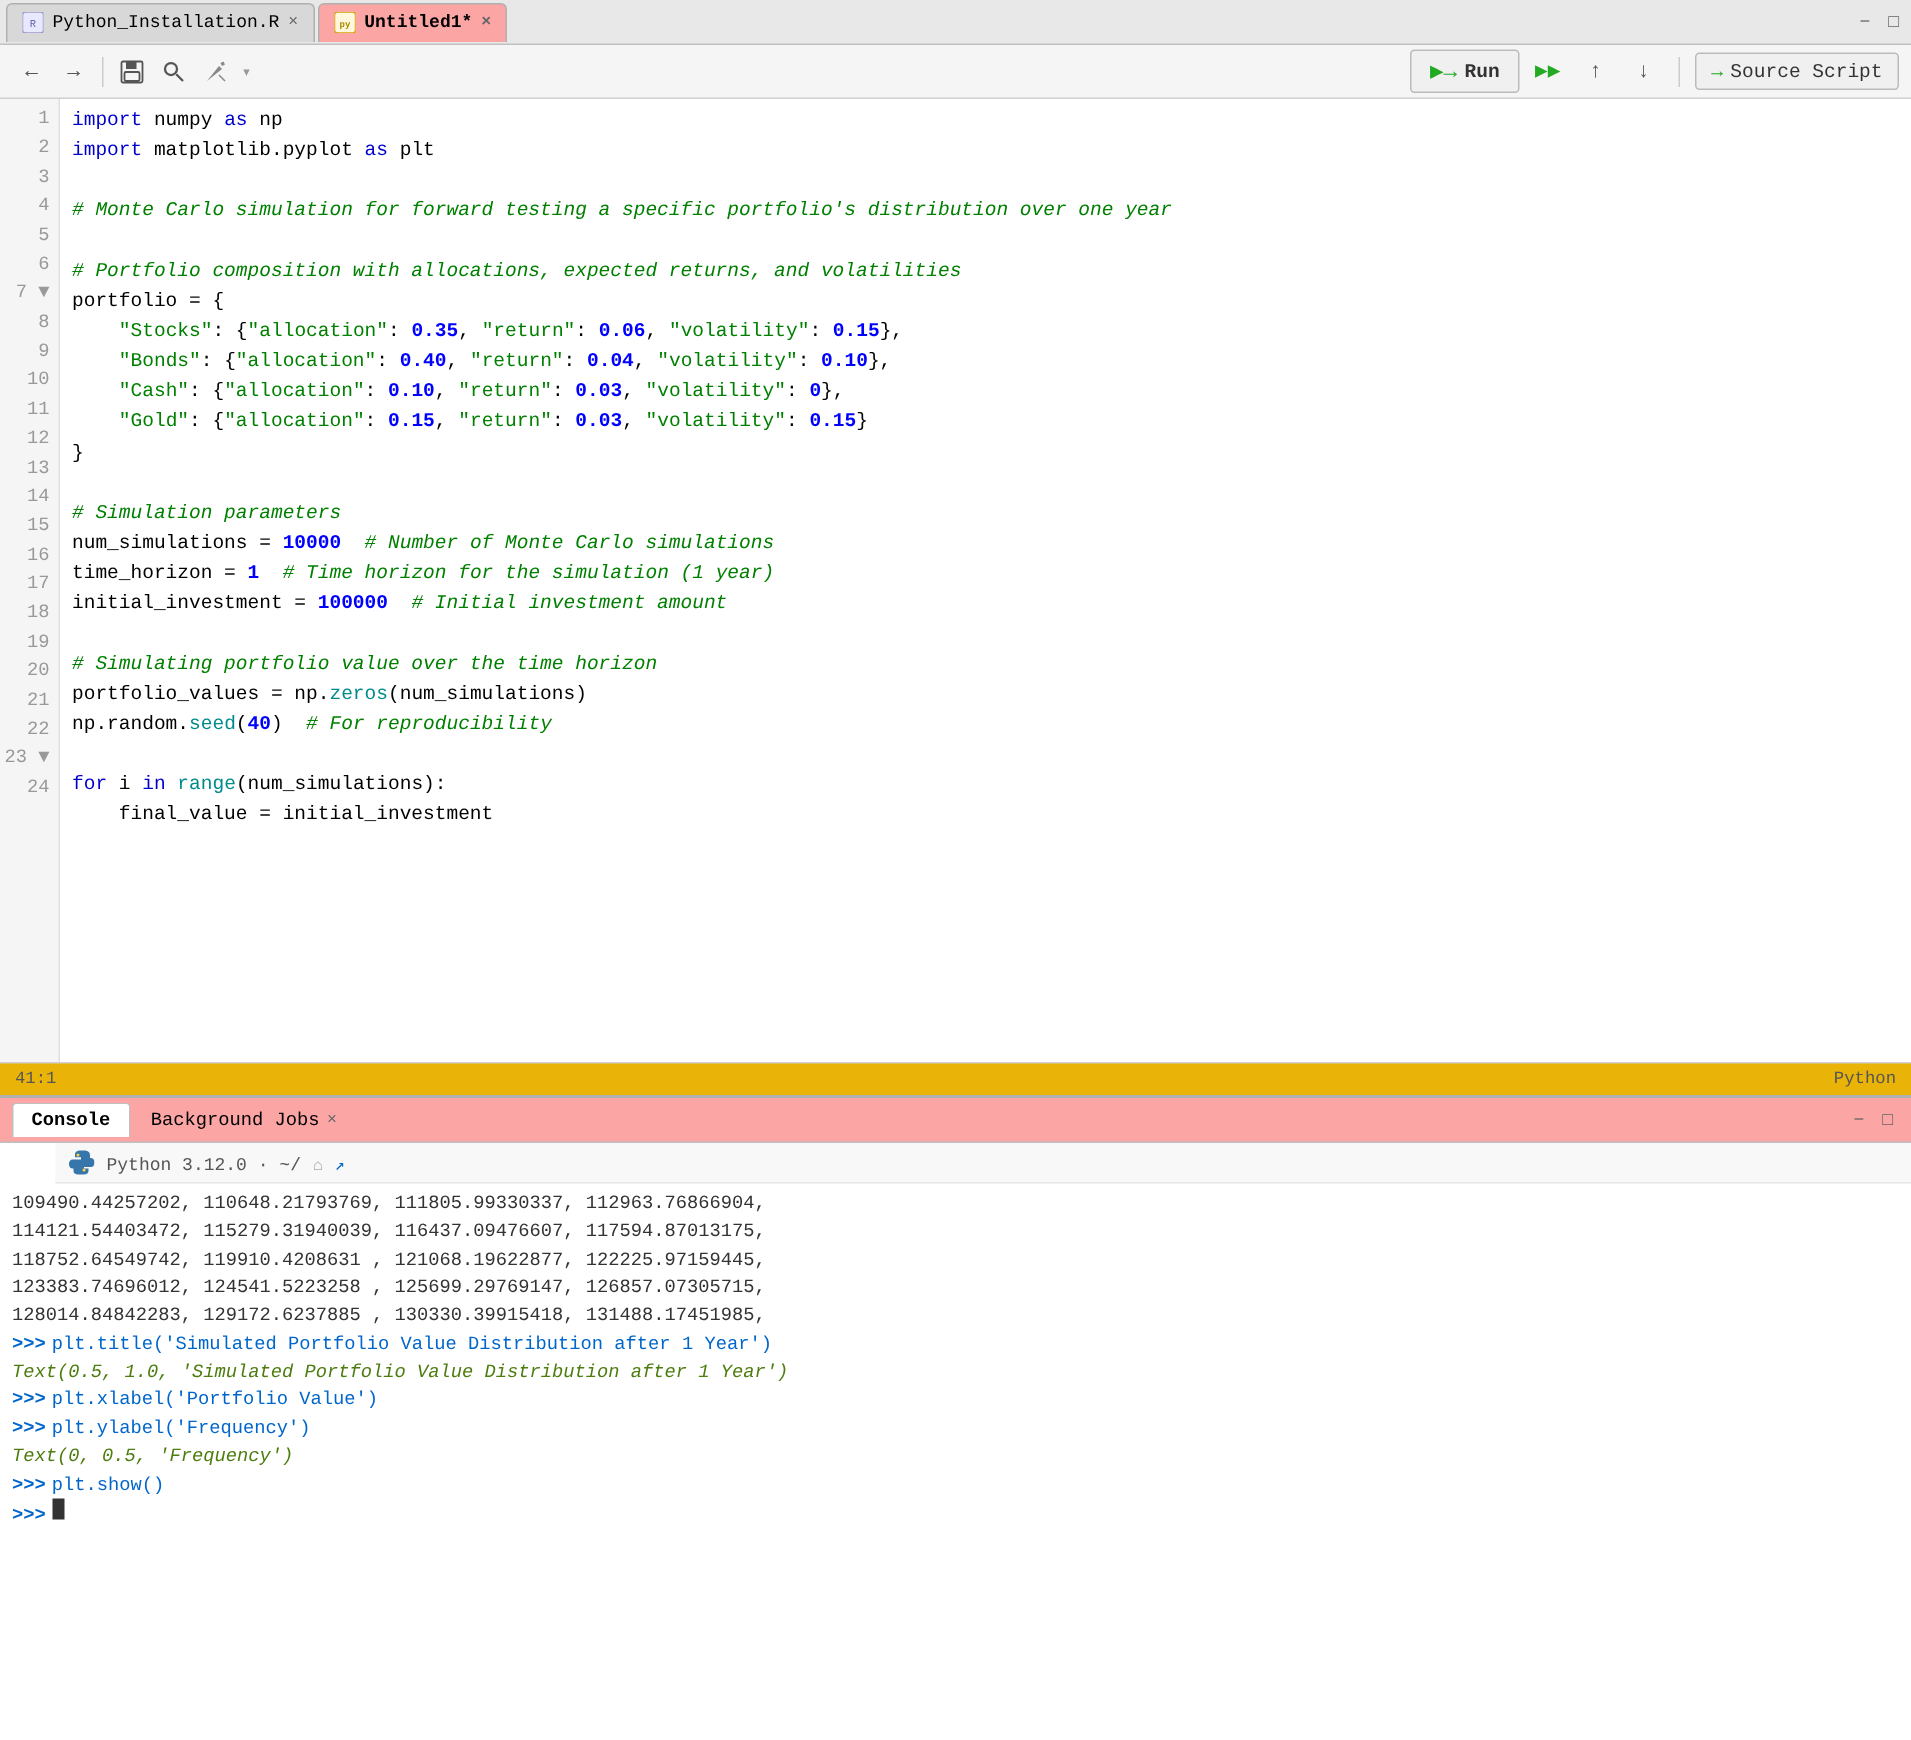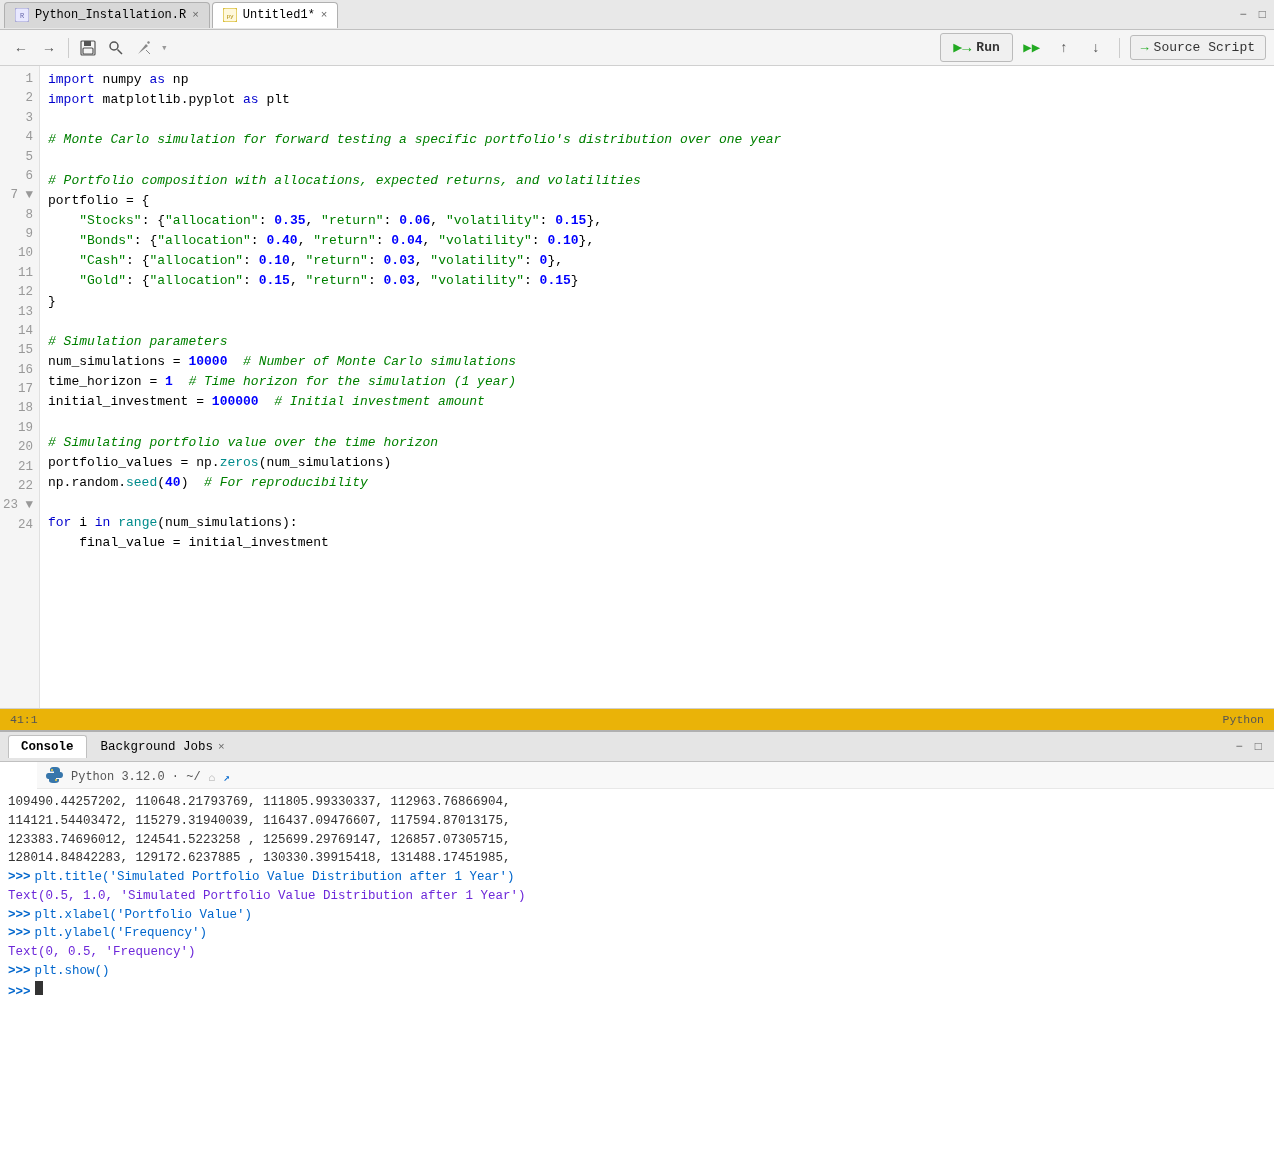--- a/index.html
+++ b/index.html
@@ -36,22 +36,22 @@
       background: #d8d8d8;
       border: 1px solid #b0b0b0;
       border-bottom: none;
       border-radius: 4px 4px 0 0;
       font-size: 12px;
       gap: 6px;
       cursor: pointer;
       height: 26px;
     }
     .tab.active {
-      background: #ffffff;
-      font-weight: normal;
+      background: #fca5a5;
+      font-weight: bold;
       justify-content: space-between;
     }
     .tab-icon {
       width: 14px;
       height: 14px;
     }
     .tab-close {
       font-size: 11px;
       color: #666;
       cursor: pointer;
@@ -186,21 +186,21 @@
     .bottom-panel {
       height: 430px;
       display: flex;
       flex-direction: column;
       border-top: 2px solid #b0b0b0;
       background: #ffffff;
     }
     .panel-tab-bar {
       display: flex;
       align-items: center;
-      background: #e5e5e5;
+      background: #fca5a5;
       border-bottom: 1px solid #c0c0c0;
       height: 30px;
       padding: 0 8px;
       justify-content: space-between;
     }
     .panel-tab-left {
       display: flex;
       align-items: center;
       gap: 2px;
     }
@@ -242,21 +242,21 @@
       color: #555;
       margin-left: 37px;
     }
     .python-logo {
       width: 18px;
       height: 18px;
     }
     .prompt { color: #0066cc; font-weight: bold; }
     .output-line { color: #333; }
     .cmd-line { color: #0066cc; }
-    .result-line { color: #6d28d9; }
+    .result-line { color: #4d7c0f; font-style: italic; }
     .cursor-block {
       display: inline-block;
       width: 8px;
       height: 14px;
       background: #333;
       vertical-align: text-bottom;
     }
   </style>
 </head>
 <body>
@@ -423,20 +423,21 @@
       <circle cx="11" cy="14" r="1" fill="#ffd43b"></circle>
     </svg>
     <span>Python 3.12.0 · ~/</span>
     <span style="color:#aaa; font-size:11px;">⌂</span>
     <span style="color:#0066cc; font-size:11px;">↗</span>
   </div>
 
   <div class="console-content">
     <div class="output-line">    109490.44257202, 110648.21793769, 111805.99330337, 112963.76866904,</div>
     <div class="output-line">    114121.54403472, 115279.31940039, 116437.09476607, 117594.87013175,</div>
+    <div class="output-line">    118752.64549742, 119910.4208631 , 121068.19622877, 122225.97159445,</div>
     <div class="output-line">    123383.74696012, 124541.5223258 , 125699.29769147, 126857.07305715,</div>
     <div class="output-line">    128014.84842283, 129172.6237885 , 130330.39915418, 131488.17451985,</div>
 
     <div style="display:flex; align-items:baseline; gap:4px;">
       <span class="prompt">&gt;&gt;&gt;</span>
       <span class="cmd-line">plt.title('Simulated Portfolio Value Distribution after 1 Year')</span>
     </div>
     <div class="result-line">Text(0.5, 1.0, 'Simulated Portfolio Value Distribution after 1 Year')</div>
 
     <div style="display:flex; align-items:baseline; gap:4px;">

